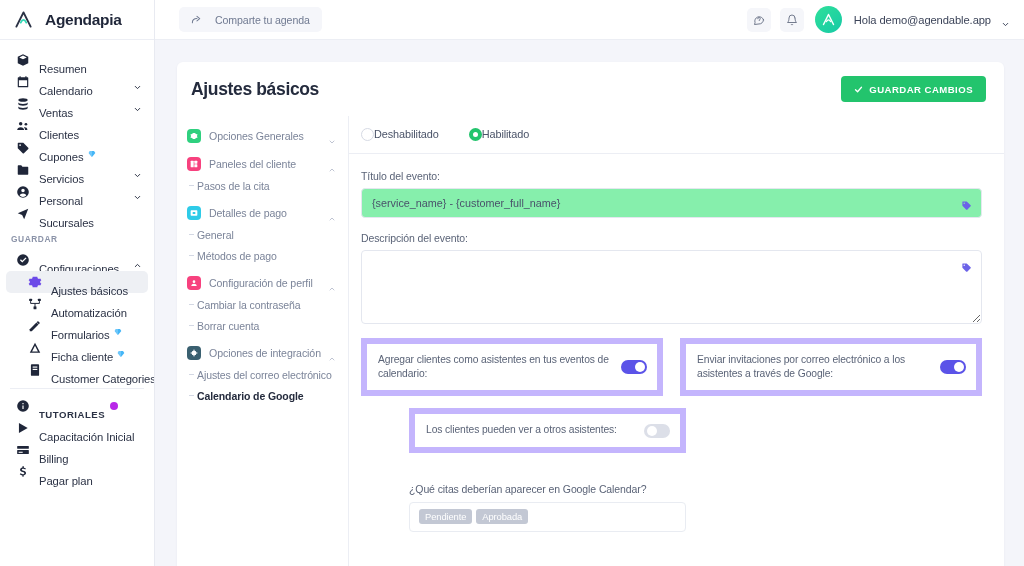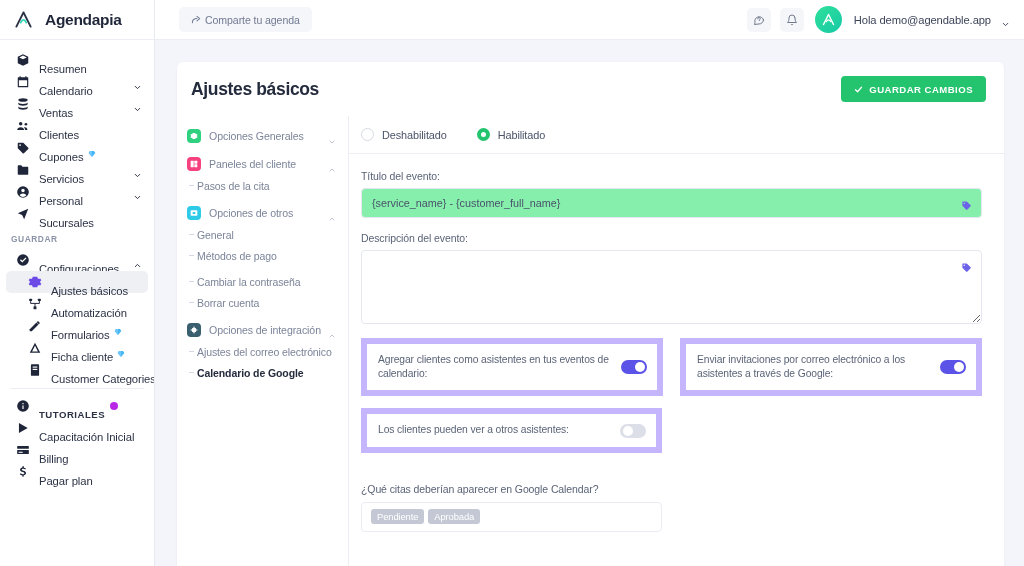--- a/index.html
+++ b/index.html
@@ -133,21 +133,21 @@
     background: #ffffff;
     display: flex;
     align-items: center;
     padding: 0 14px 0 24px;
     border-bottom: 1px solid #eceef4;
   }
 
   .share-btn {
     display: flex;
     align-items: center;
-    gap: 3px;
+    gap: 13px;
     height: 25px;
     padding: 0 12px;
     background: #f5f6fa;
     border: none;
     border-radius: 5px;
     font-size: 10.6px;
     color: #707a91;
     font-family: inherit;
     cursor: pointer;
     letter-spacing: -0.1px;
@@ -325,22 +325,21 @@
   .radio-row {
     display: flex;
     align-items: center;
     gap: 30px;
     height: 37px;
     padding: 0 0 0 12px;
     margin: 0 0 0 0;
   }
   .radio {
     display: flex;
-    align-items: center;
-    gap: 8px;
+    align-items: flex-start;
     cursor: pointer;
   }
   .radio-circle {
     width: 13px; height: 13px;
     border-radius: 50%;
     border: 1.5px solid #d6dae4;
     background: #fff;
     flex: 0 0 13px;
   }
   .radio.on .radio-circle {
@@ -443,21 +442,21 @@
     content: "";
     position: absolute;
     top: 2px; left: 2.5px;
     width: 10px; height: 10px;
     border-radius: 50%;
     background: #ffffff;
   }
   .switch.on { background: #5b53e8; }
   .switch.on::after { left: 13.5px; }
 
-  .half-row { display: flex; gap: 19px; margin-top: 12px; }
+  .half-row { display: flex; gap: 19px; margin-top: 12px; margin-left: 48px; }
   .half { flex: 1 1 0; min-width: 0; }
 
   .chips-label {
     font-size: 10.5px;
     color: #5a6377;
     margin: 18px 0 7px 0;
     letter-spacing: -0.1px;
   }
   .chips-box {
     border: 1px solid #e9ecf2;
@@ -823,37 +822,51 @@
 
             <div class="set-gap"></div>
 
             <div class="set-item">
               <span class="set-ico" style="background:#2ecbe8">
                 <svg viewBox="0 0 24 24" fill="currentColor">
                     <rect x="2" y="4" width="20" height="16" rx="2"></rect>
                     <rect x="8" y="9" width="8" height="6" rx="1" fill="#2ecbe8"></rect>
                   </svg>
               </span>
-              <span class="set-label">Opciones de otros</span>
+              <span class="set-label">Detalles de pago</span>
               <span class="set-chev">
                 <svg viewBox="0 0 24 24" fill="none" stroke="currentColor" stroke-width="2.4" stroke-linecap="round" stroke-linejoin="round">
                     <polyline points="6 15 12 9 18 15"></polyline>
                   </svg>
               </span>
             </div>
 
             <div class="set-sub">
               <span>General</span>
             </div>
             <div class="set-sub">
               <span>Métodos de pago</span>
             </div>
 
             <div class="set-gap"></div>
 
+            <div class="set-item">
+              <span class="set-ico" style="background:#f7417e">
+                <svg viewBox="0 0 24 24" fill="currentColor">
+                    <circle cx="12" cy="8" r="4"></circle>
+                    <path d="M4 21c0-4.4 3.6-7 8-7s8 2.6 8 7H4z"></path>
+                  </svg>
+              </span>
+              <span class="set-label">Configuración de perfil</span>
+              <span class="set-chev">
+                <svg viewBox="0 0 24 24" fill="none" stroke="currentColor" stroke-width="2.4" stroke-linecap="round" stroke-linejoin="round">
+                    <polyline points="6 15 12 9 18 15"></polyline>
+                  </svg>
+              </span>
+            </div>
 
             <div class="set-sub">
               <span>Cambiar la contraseña</span>
             </div>
             <div class="set-sub">
               <span>Borrar cuenta</span>
             </div>
 
             <div class="set-gap"></div>
 

